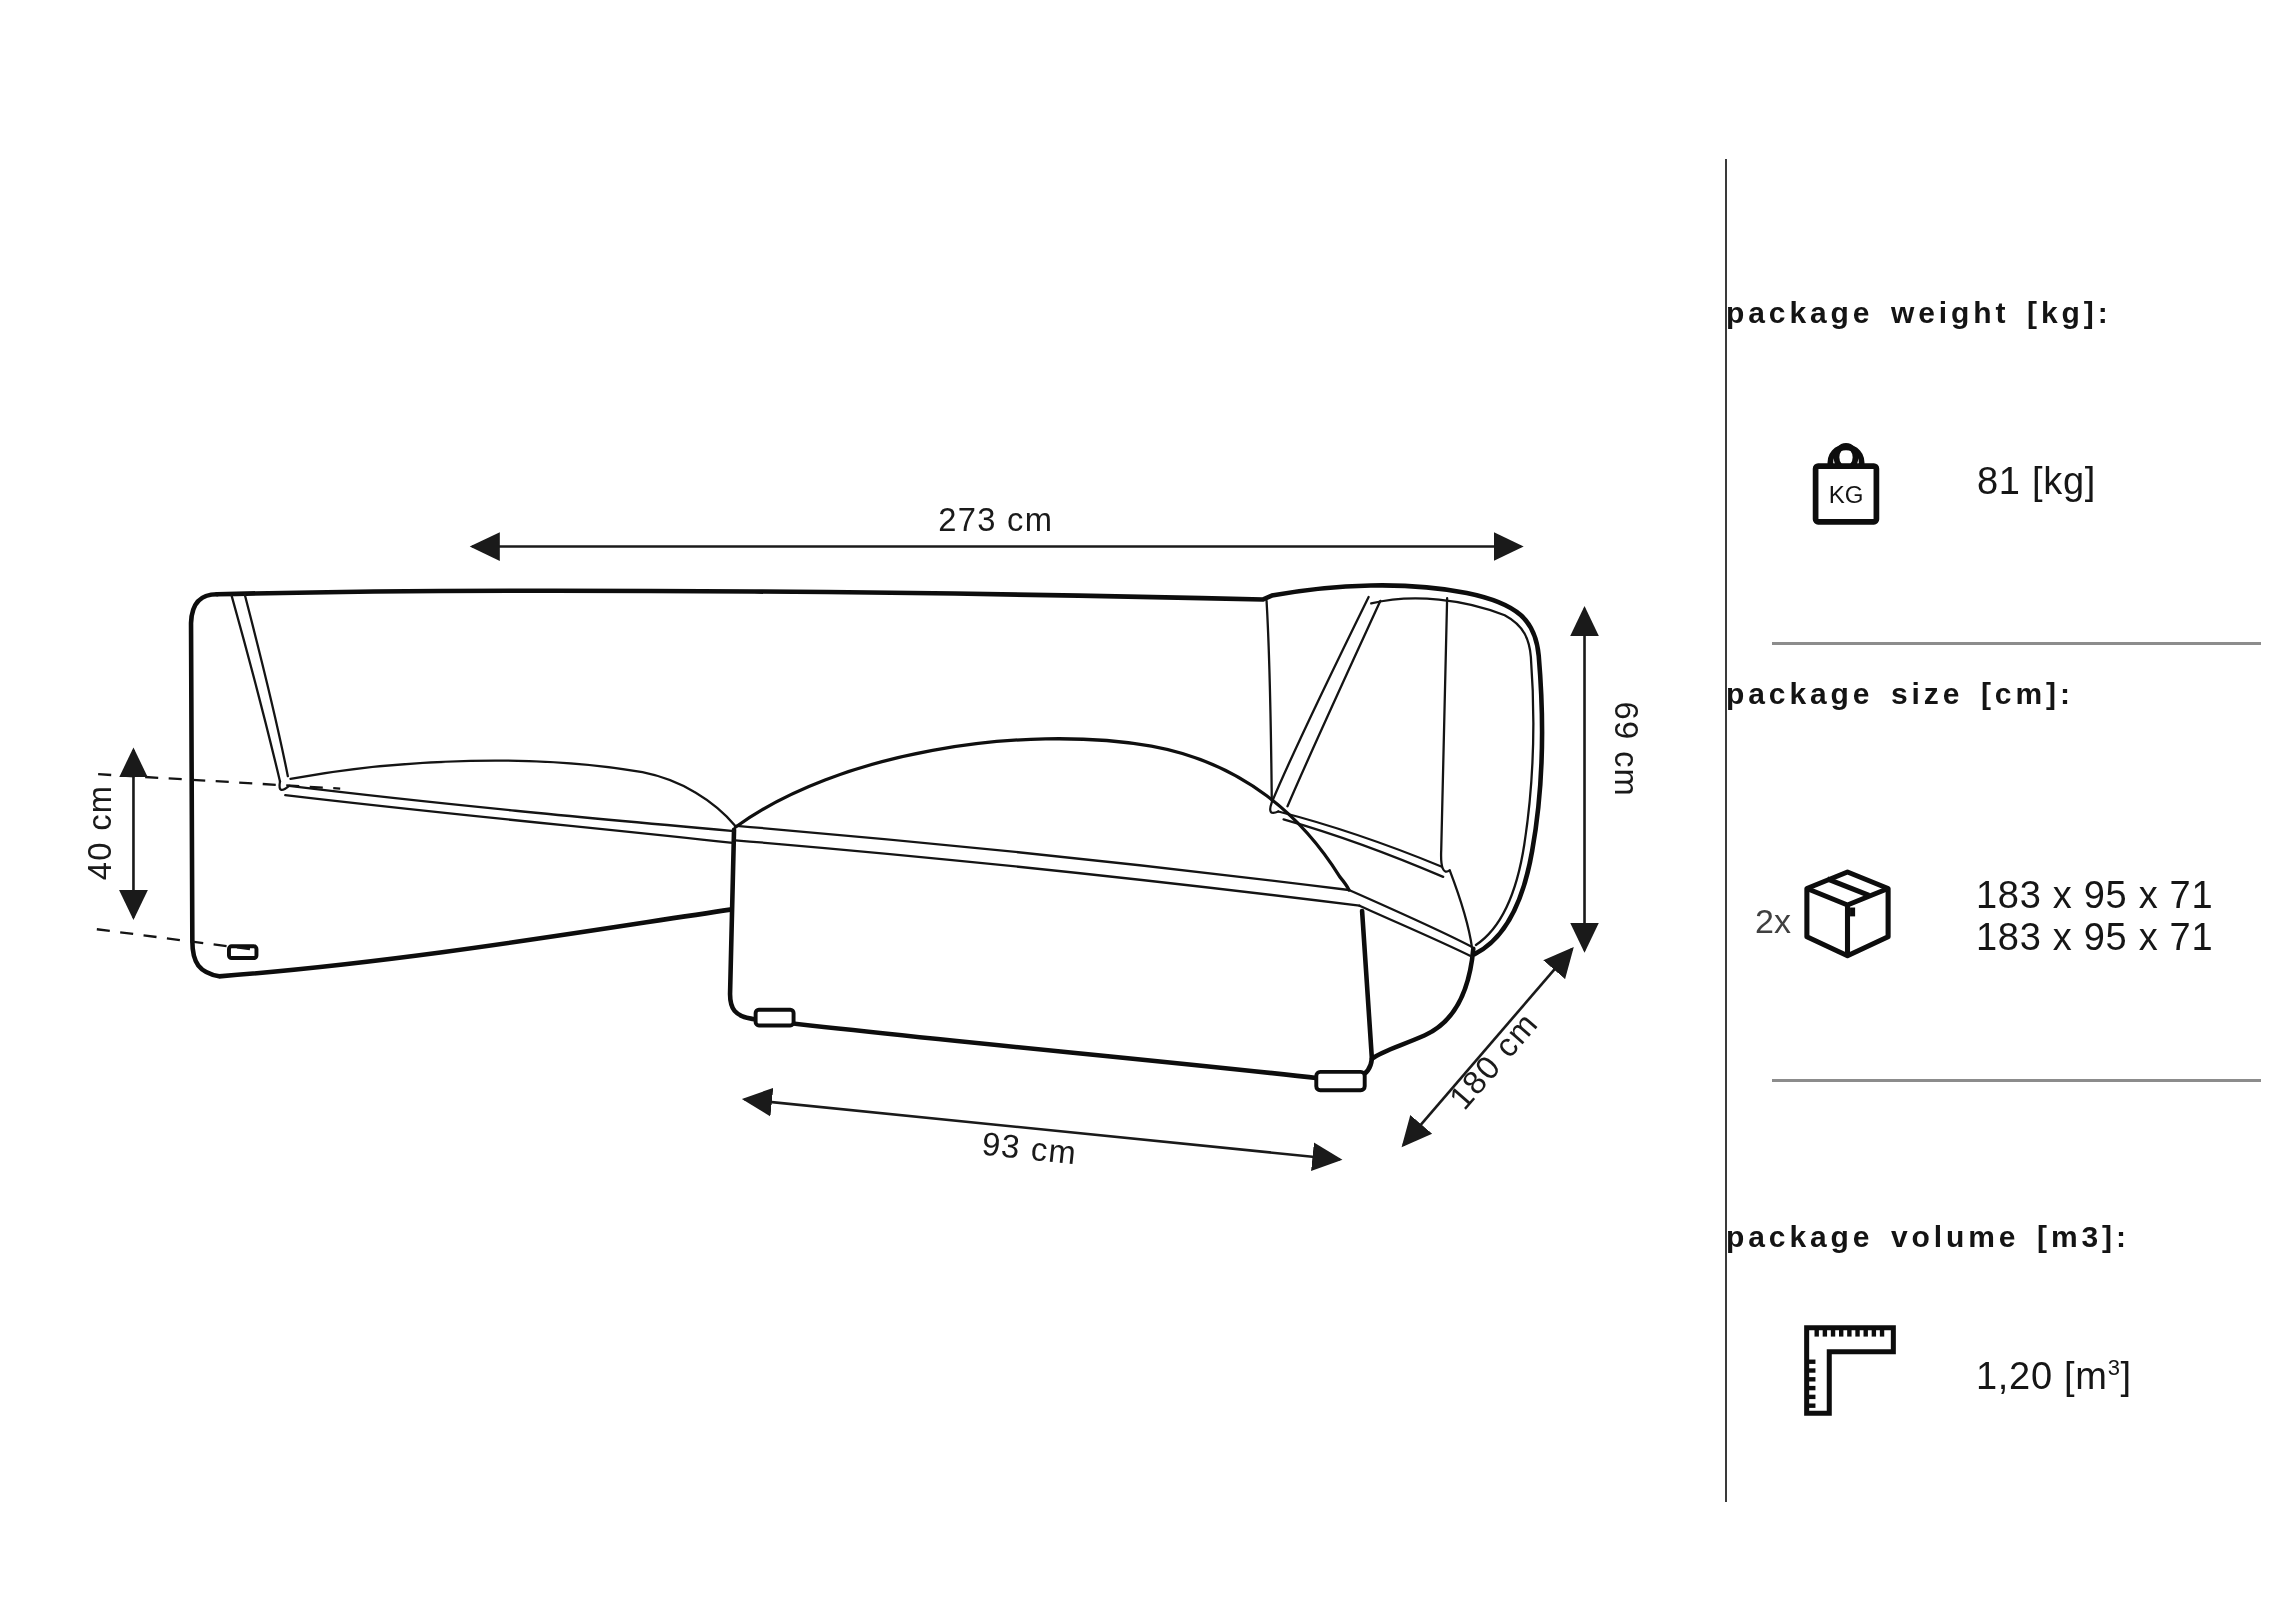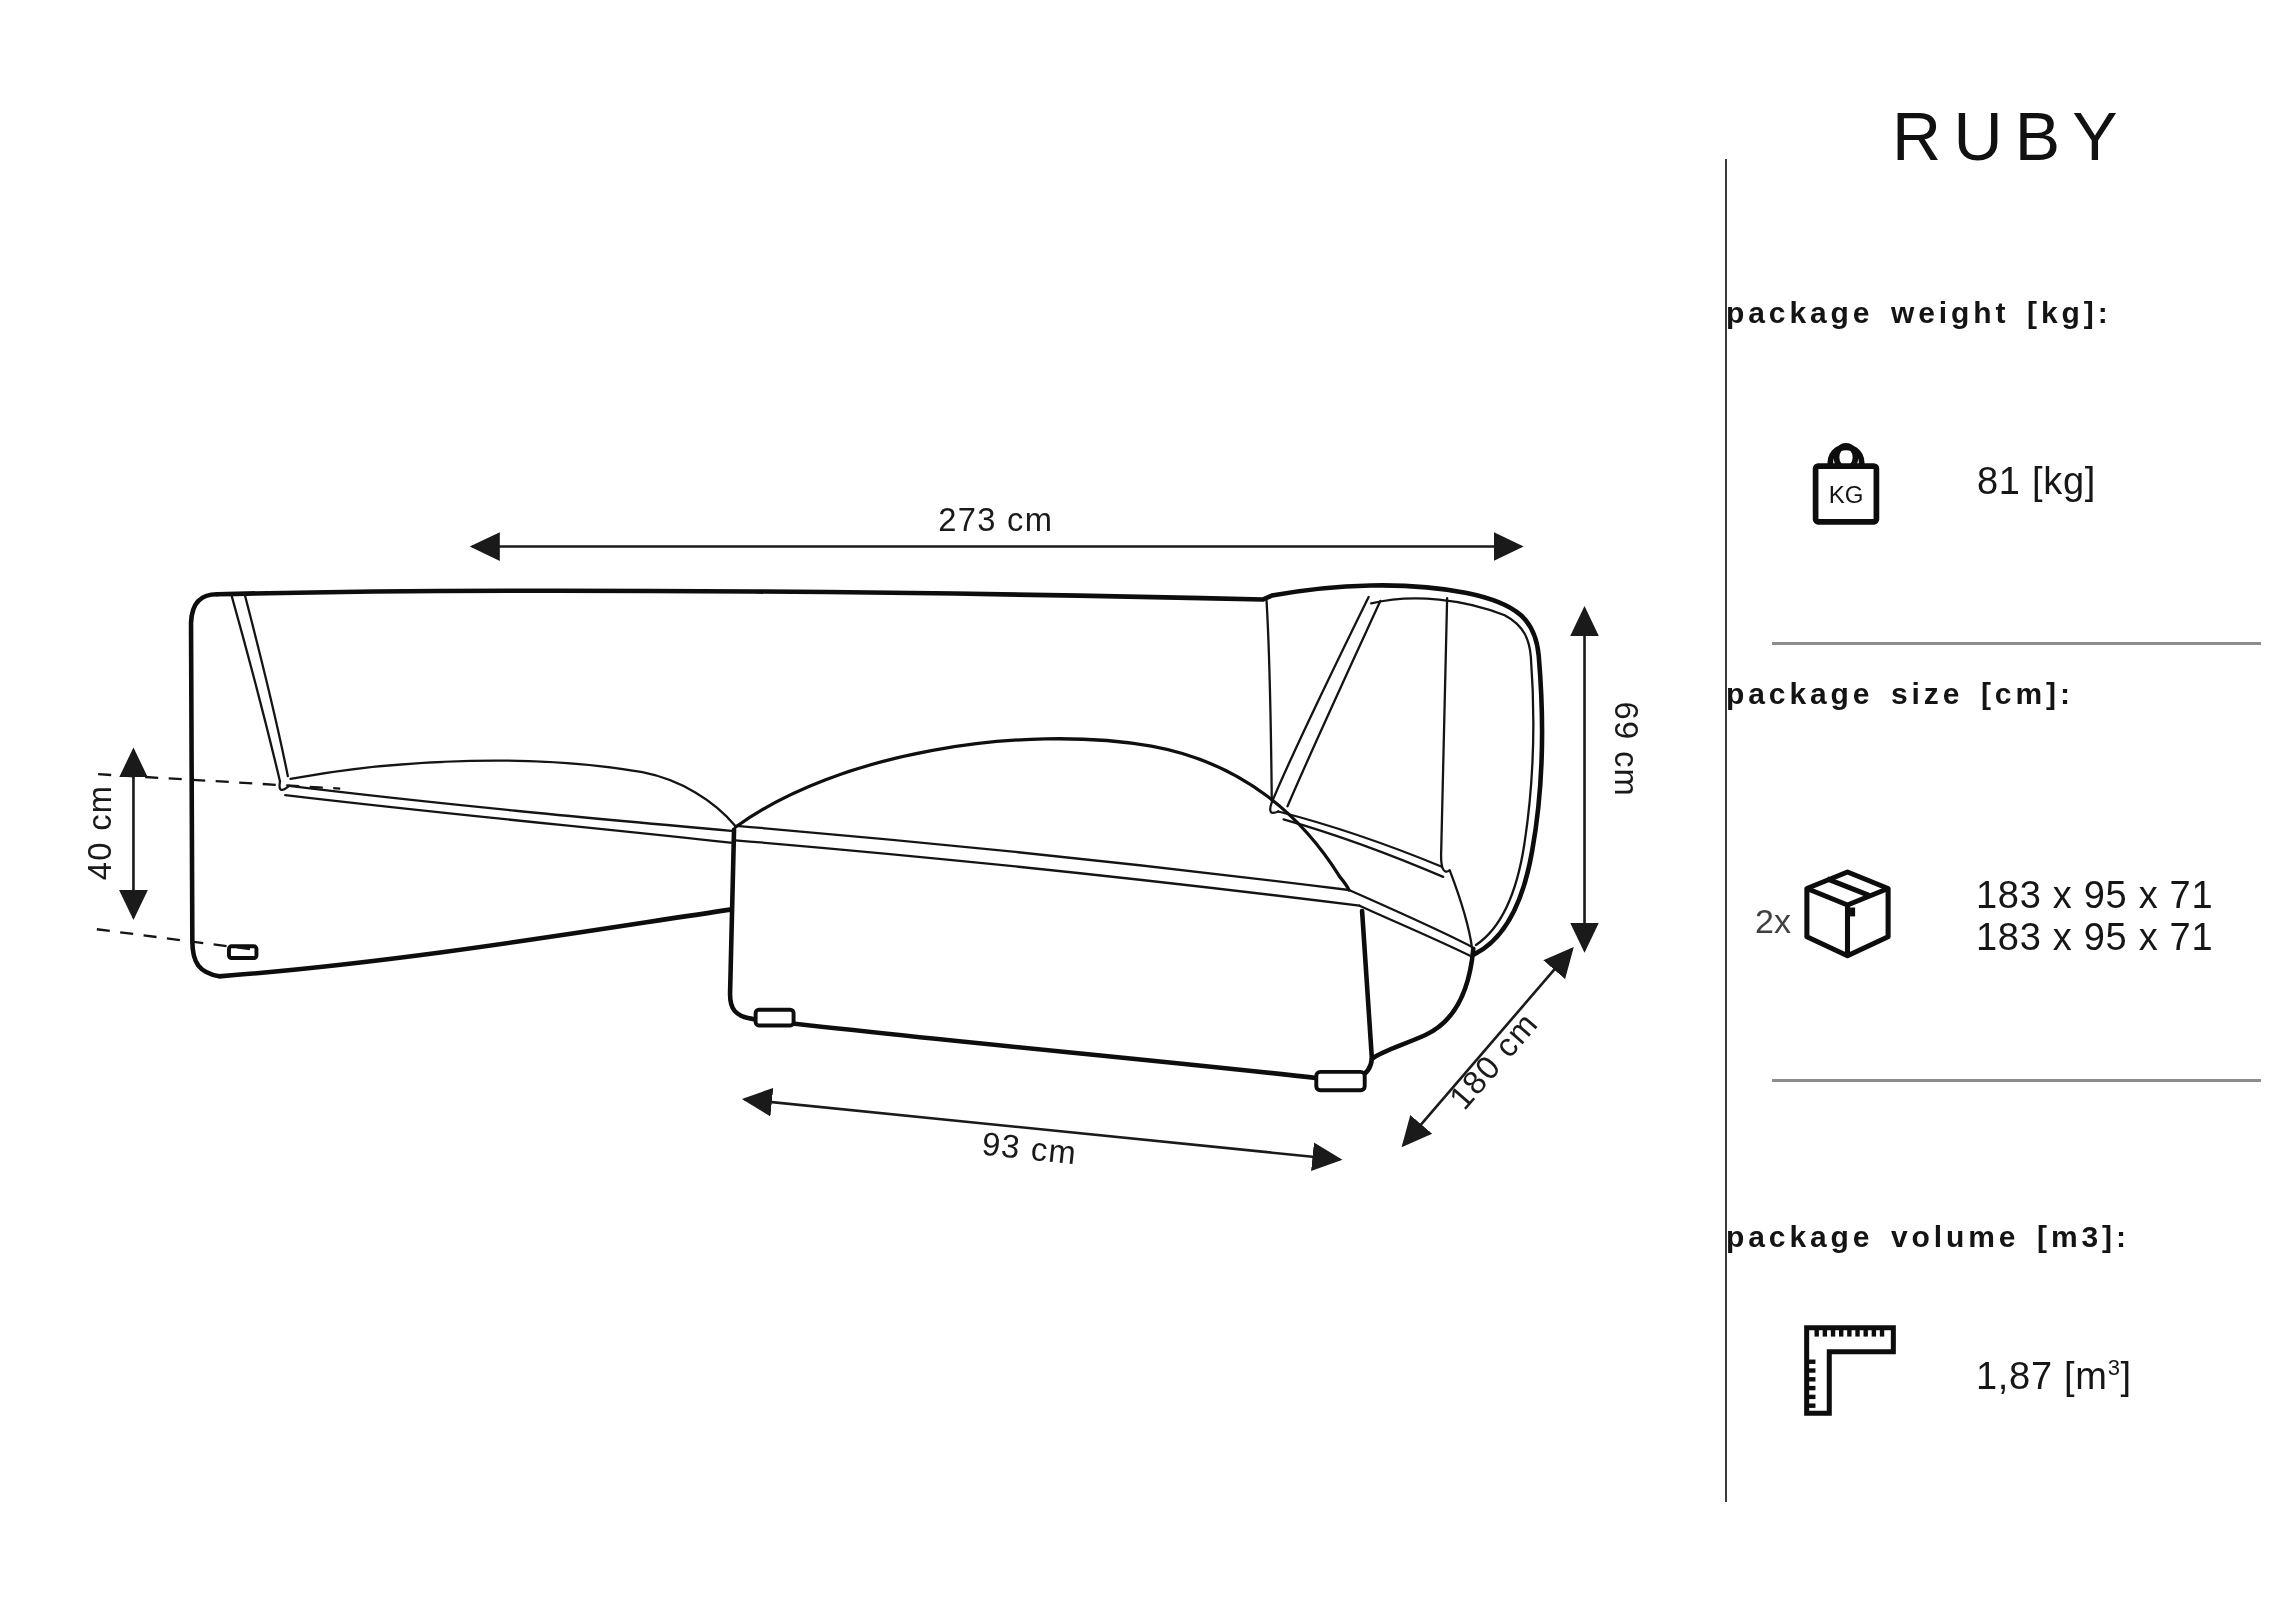--- a/index.html
+++ b/index.html
@@ -116,21 +116,20 @@
     <text class="dim-label" x="170" y="1272" text-anchor="middle" transform="rotate(-90 170 1272)">40 cm</text>
     <text class="dim-label" x="2468" y="1145" text-anchor="middle" transform="rotate(90 2468 1145)">69 cm</text>
     <text class="dim-label" x="1572" y="1772" text-anchor="middle" transform="rotate(6 1572 1772)">93 cm</text>
     <text class="dim-label" x="2296" y="1632" text-anchor="middle" transform="rotate(-49 2296 1632)">180 cm</text>
   </svg>
 
   <div class="divider-v"></div>
 
   <div class="panel">
 
-    <div class="panel-title">RUBY</div>
 
     <div class="panel-heading h-weight">package weight [kg]:</div>
 
     <svg class="icon kg-icon" viewBox="0 0 120 152">
       <path d="M 36,60 C 28,18 92,18 84,60" fill="none" stroke="#0d0d0d" stroke-width="9"></path>
       <ellipse cx="60" cy="44" rx="15" ry="18" fill="none" stroke="#0d0d0d" stroke-width="9"></ellipse>
       <rect x="12" y="58" width="96" height="88" rx="4" fill="#ffffff" stroke="#0d0d0d" stroke-width="9"></rect>
       <text x="60" y="116" text-anchor="middle" font-size="38" fill="#141414" font-family="Liberation Sans, sans-serif">KG</text>
     </svg>
 
@@ -175,17 +174,17 @@
         <line x1="126" y1="14" x2="126" y2="28"></line>
         <line x1="6" y1="68" x2="20" y2="68"></line>
         <line x1="6" y1="82" x2="20" y2="82"></line>
         <line x1="6" y1="96" x2="20" y2="96"></line>
         <line x1="6" y1="110" x2="20" y2="110"></line>
         <line x1="6" y1="124" x2="20" y2="124"></line>
         <line x1="6" y1="138" x2="20" y2="138"></line>
       </g>
     </svg>
 
-    <div class="value-text v-volume"><span>1,87 [m</span><span class="sup">3</span><span>]</span></div>
+    <div class="value-text v-volume"><span>1,20 [m</span><span class="sup">3</span><span>]</span></div>
 
   </div>
 </div>
 
 
 </body></html>

